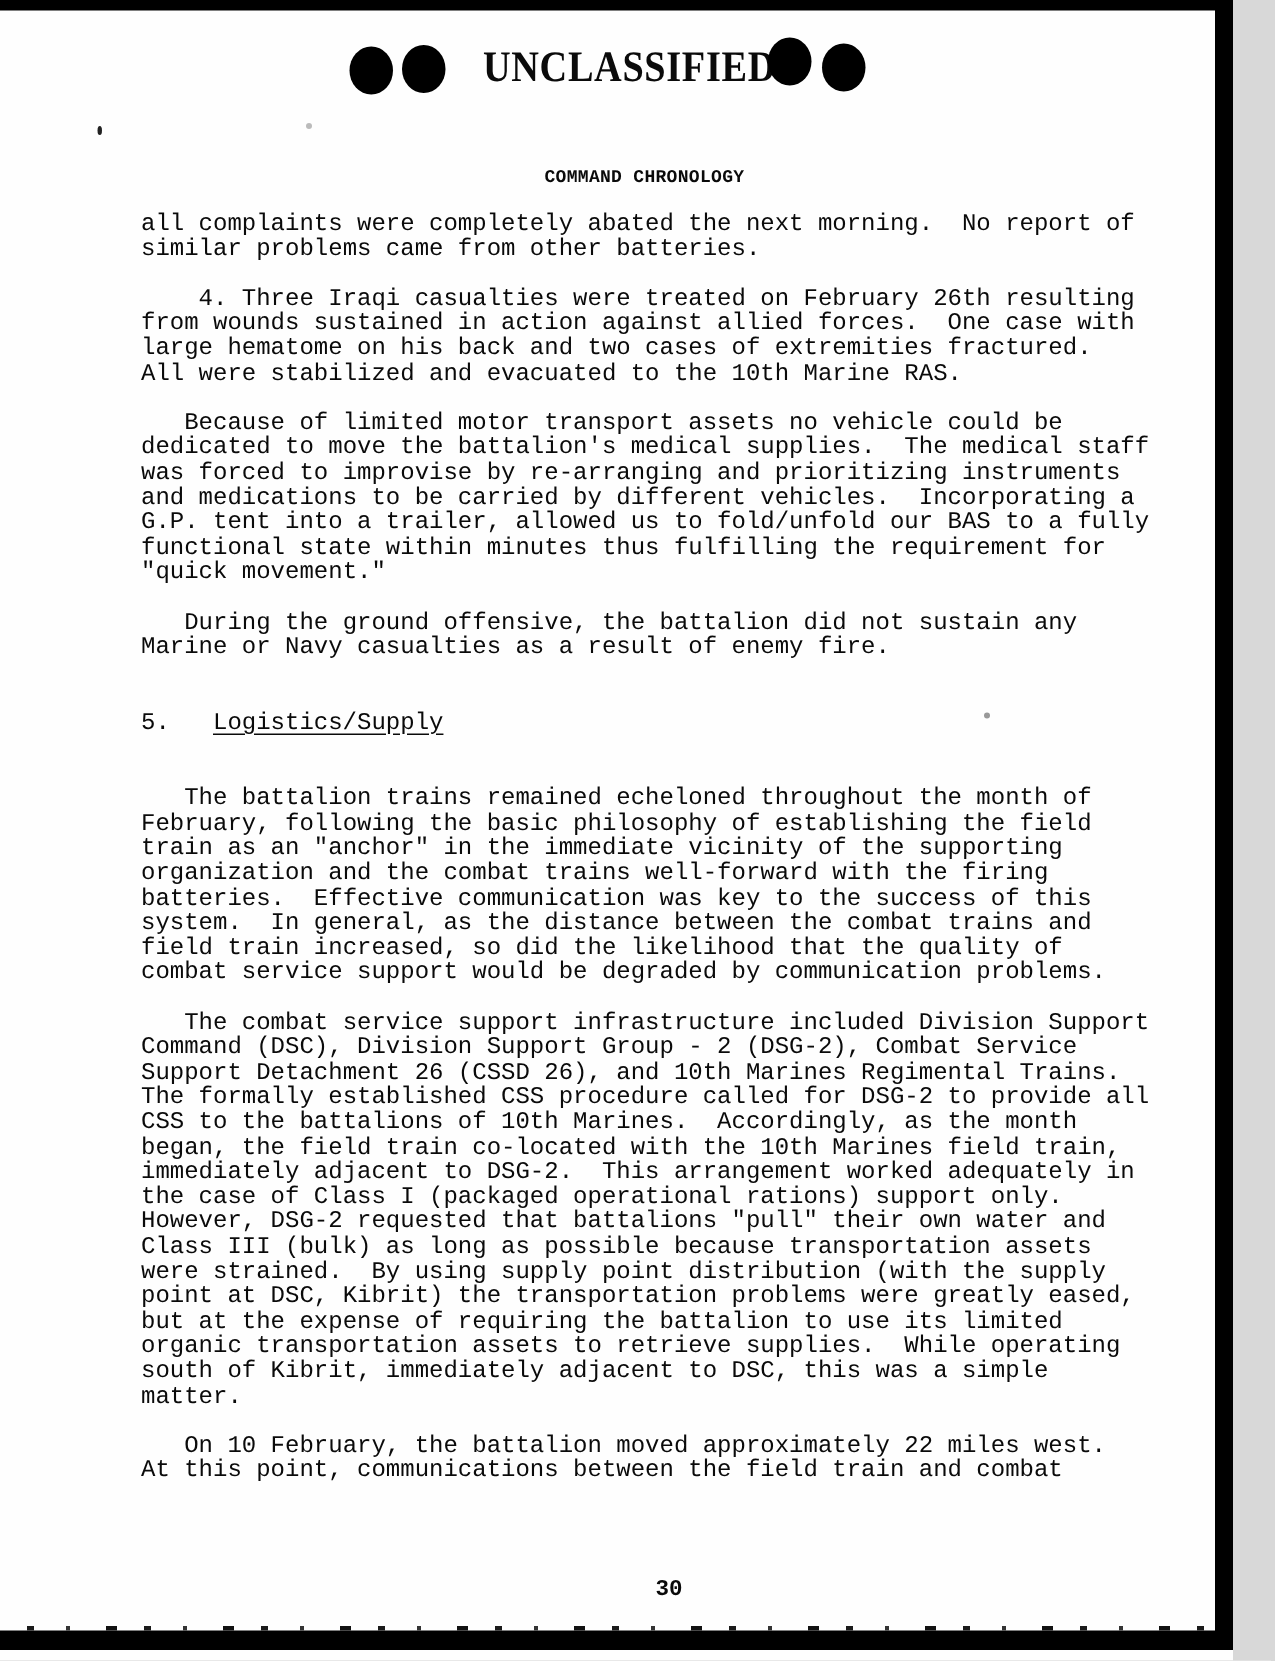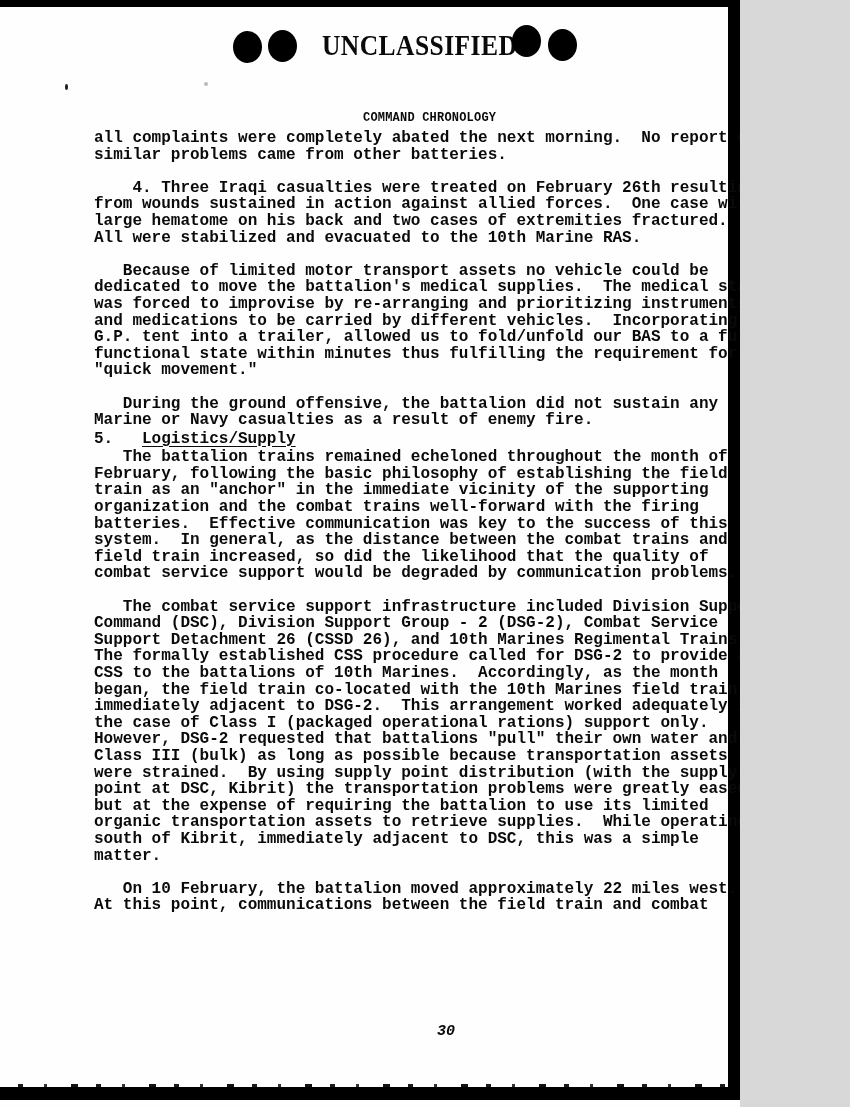--- a/index.html
+++ b/index.html
@@ -1,18 +1,18 @@
 <!DOCTYPE html>
 <html><head>
 <meta charset="utf-8">
 <style>
   html, body { margin: 0; padding: 0; background: #d8d8d8; }
   .page {
     position: relative;
-    width: 740px;
+    width: 822px;
     height: 1107px;
     background: #fefefe;
     overflow: hidden;
     font-family: "Liberation Mono", monospace;
     color: #0a0a0a;
   }
   
   .bar { position: absolute; background: #000; }
   .bar.top    { left: 0; top: 0; width: 850px; height: 7px; }
   .bar.right  { right: 0; top: 0; width: 12px; height: 1100px; }
@@ -38,37 +38,37 @@
     transform: scaleX(0.88); transform-origin: 0 0;
     white-space: nowrap;
   }
   .doc-title {
     position: absolute; left: 363px; top: 109px;
     font-weight: 700; font-size: 12px; line-height: 18px;
     letter-spacing: 0.2px; white-space: nowrap;
   }
   
   .body-text {
-    position: absolute; left: 94px; top: 130px; width: 712px;
-    font-weight: 700; font-size: 16px; line-height: 16.6px;
+    position: absolute; left: 94px; top: 141px; width: 712px;
+    font-weight: 400; font-size: 16px; line-height: 16.6px;
   }
   .body-text pre {
     margin: 0; font: inherit; white-space: pre; letter-spacing: 0;
   }
   .section-heading {
-    margin: 2px 0; height: 16.6px; white-space: pre;
+    margin: 34px 0; height: 16.6px; white-space: pre;
   }
   .section-heading .title {
     margin-left: 3ch;
     text-decoration: underline;
     text-underline-offset: 3px;
   }
   .page-number {
-    position: absolute; left: 437px; top: 1023px;
-    font-weight: 700; font-size: 15px; font-style: italic;
+    position: absolute; left: 437px; top: 1051px;
+    font-weight: 700; font-size: 15px;
   }
   
   .speck { position: absolute; border-radius: 50%; }
   .speck.s1 { left: 65px;  top: 84px;  width: 3px; height: 6px; background: #222; }
   .speck.s2 { left: 204px; top: 82px;  width: 4px; height: 4px; background: #bbb; }
   .speck.s3 { left: 656px; top: 475px; width: 4px; height: 4px; background: #999; }
 </style>
 </head>
 <body>
 

